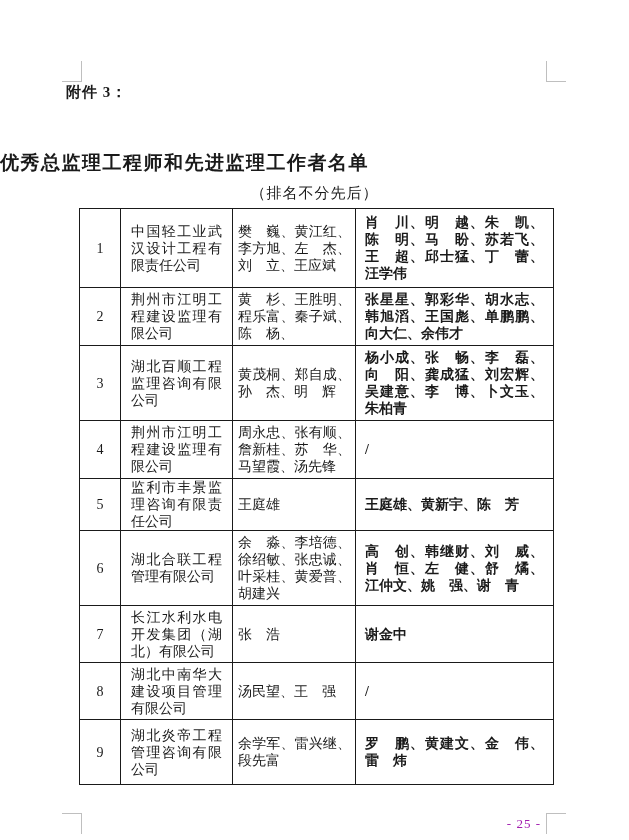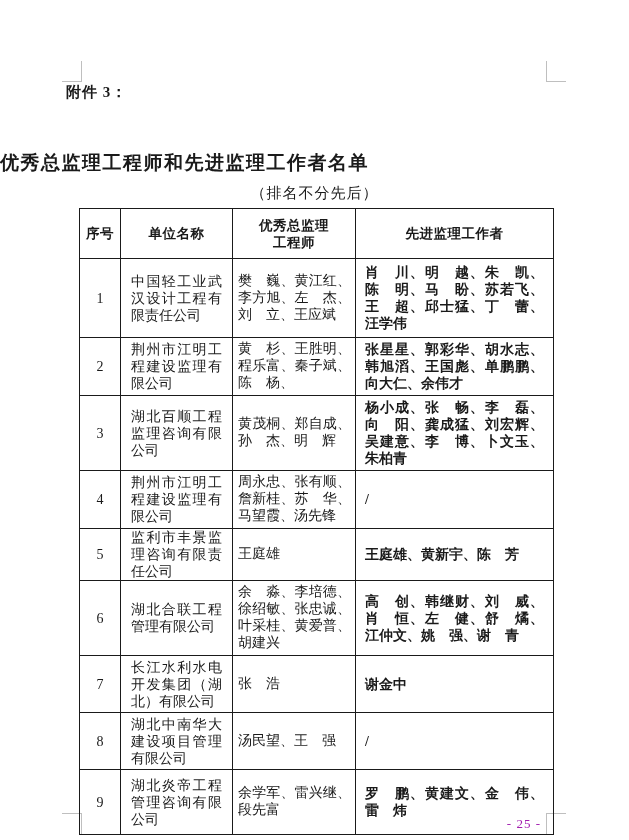--- a/index.html
+++ b/index.html
@@ -41,21 +41,21 @@
     vertical-align:middle;
     padding:2px 0;
     overflow:hidden;
   }
   .roster th{
     font-weight:bold;text-align:center;
     font-size:13.5px;white-space:pre-line;letter-spacing:0.5px;
   }
   td.no{text-align:center;}
   td.unit{text-align:justify;padding:0 10px;}
-  td.eng{text-align:justify;padding:3px 4px 3px 5px;font-family:Liberation Mono, monospace;}
+  td.eng{text-align:justify;padding:3px 4px 3px 5px;}
   td.wrk{text-align:justify;padding:3px 9px;font-weight:bold;}
 
   tr.h-head{height:50px;}
   tr.h-r1{height:79px;}
   tr.h-r2{height:55px;}
   tr.h-r3{height:68px;}
   tr.h-r4{height:54px;}
   tr.h-r5{height:48px;}
   tr.h-r6{height:71px;}
   tr.h-r7{height:57px;}
@@ -83,27 +83,20 @@
   <div class="subtitle">（排名不分先后）</div>
 
   <table class="roster">
     <colgroup>
       <col style="width:41px">
       <col style="width:112px">
       <col style="width:123px">
       <col style="width:198px">
     </colgroup>
     <tbody>
-      <tr class="h-head">
-        <th>序号</th>
-        <th>单位名称</th>
-        <th>优秀总监理
-工程师</th>
-        <th>先进监理工作者</th>
-      </tr>
       <tr class="h-r1">
         <td class="no">1</td>
         <td class="unit">中国轻工业武汉设计工程有限责任公司</td>
         <td class="eng">樊　巍、黄江红、李方旭、左　杰、刘　立、王应斌</td>
         <td class="wrk">肖　川、明　越、朱　凯、陈　明、马　盼、苏若飞、王　超、邱士猛、丁　蕾、汪学伟</td>
       </tr>
       <tr class="h-r2">
         <td class="no">2</td>
         <td class="unit">荆州市江明工程建设监理有限公司</td>
         <td class="eng">黄　杉、王胜明、程乐富、秦子斌、陈　杨、</td>

